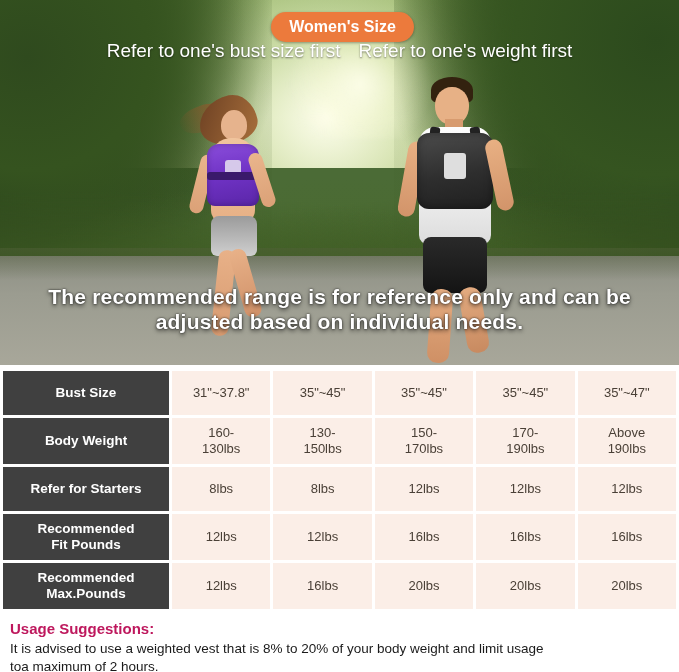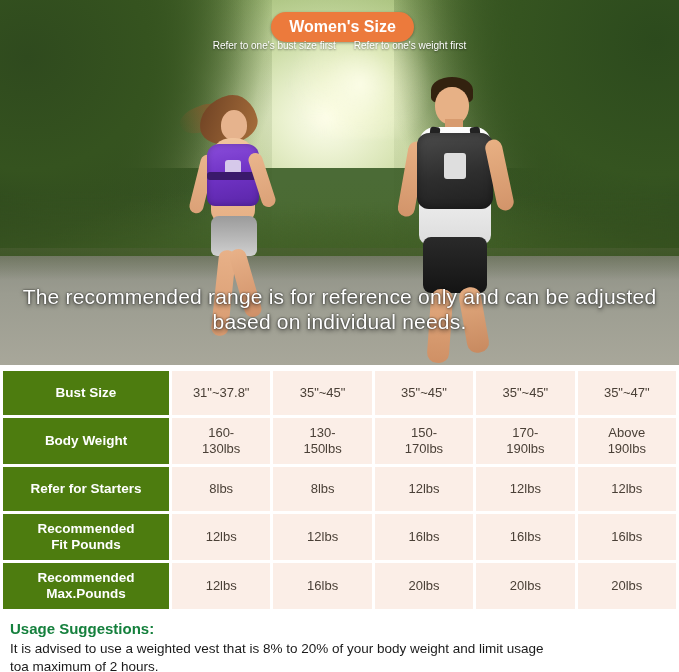--- a/index.html
+++ b/index.html
@@ -222,31 +222,31 @@
   }
   .badge-w { margin-left: 6px; }
   .badge-m { margin-left: 10px; }
 
   .subtitle-row {
     position: absolute; top: 40px; left: 0; width: 100%;
     display: flex; justify-content: center; gap: 18px;
   }
   .subtitle {
     color: #ffffff;
-    font-size: 10px;
+    font-size: 19px;
     text-shadow: 0 1px 2px rgba(0,0,0,.5);
     white-space: nowrap;
   }
 
   .hero-note {
     position: absolute; left: 0; bottom: 30px; width: 100%;
     text-align: center;
     color: #ffffff;
     font-size: 21px;
-    font-weight: normal;
+    font-weight: bold;
     line-height: 1.22;
     letter-spacing: .2px;
     text-shadow: 0 2px 4px rgba(0,0,0,.6), 0 0 2px rgba(0,0,0,.8);
     padding: 0 14px;
   }
 
   
   .table-wrap {
     width: 679px;
     padding: 0;
@@ -260,41 +260,41 @@
   }
   th, td {
     padding: 0;
     height: 44px;
     font-size: 13px;
     text-align: center;
     vertical-align: middle;
   }
   th.rowhead {
     width: 166px;
-    background: #4d7c0f;
+    background: #404040;
     color: #ffffff;
     font-size: 13.5px;
     font-weight: bold;
     line-height: 1.15;
   }
   td.cell {
     background: #fbeee7;
     color: #4a4037;
     line-height: 1.2;
   }
   tr.tall th.rowhead, tr.tall td.cell { height: 46px; }
 
   
   .notes {
     padding: 6px 10px 0 10px;
   }
   .notes-title {
     font-size: 15px;
     font-weight: bold;
-    color: #15803d;
+    color: #be185d;
     margin: 2px 0 3px 0;
   }
   .notes-line {
     font-size: 13.5px;
     color: #1a1a1a;
     line-height: 1.35;
   }
 </style>
 </head>
 <body>

